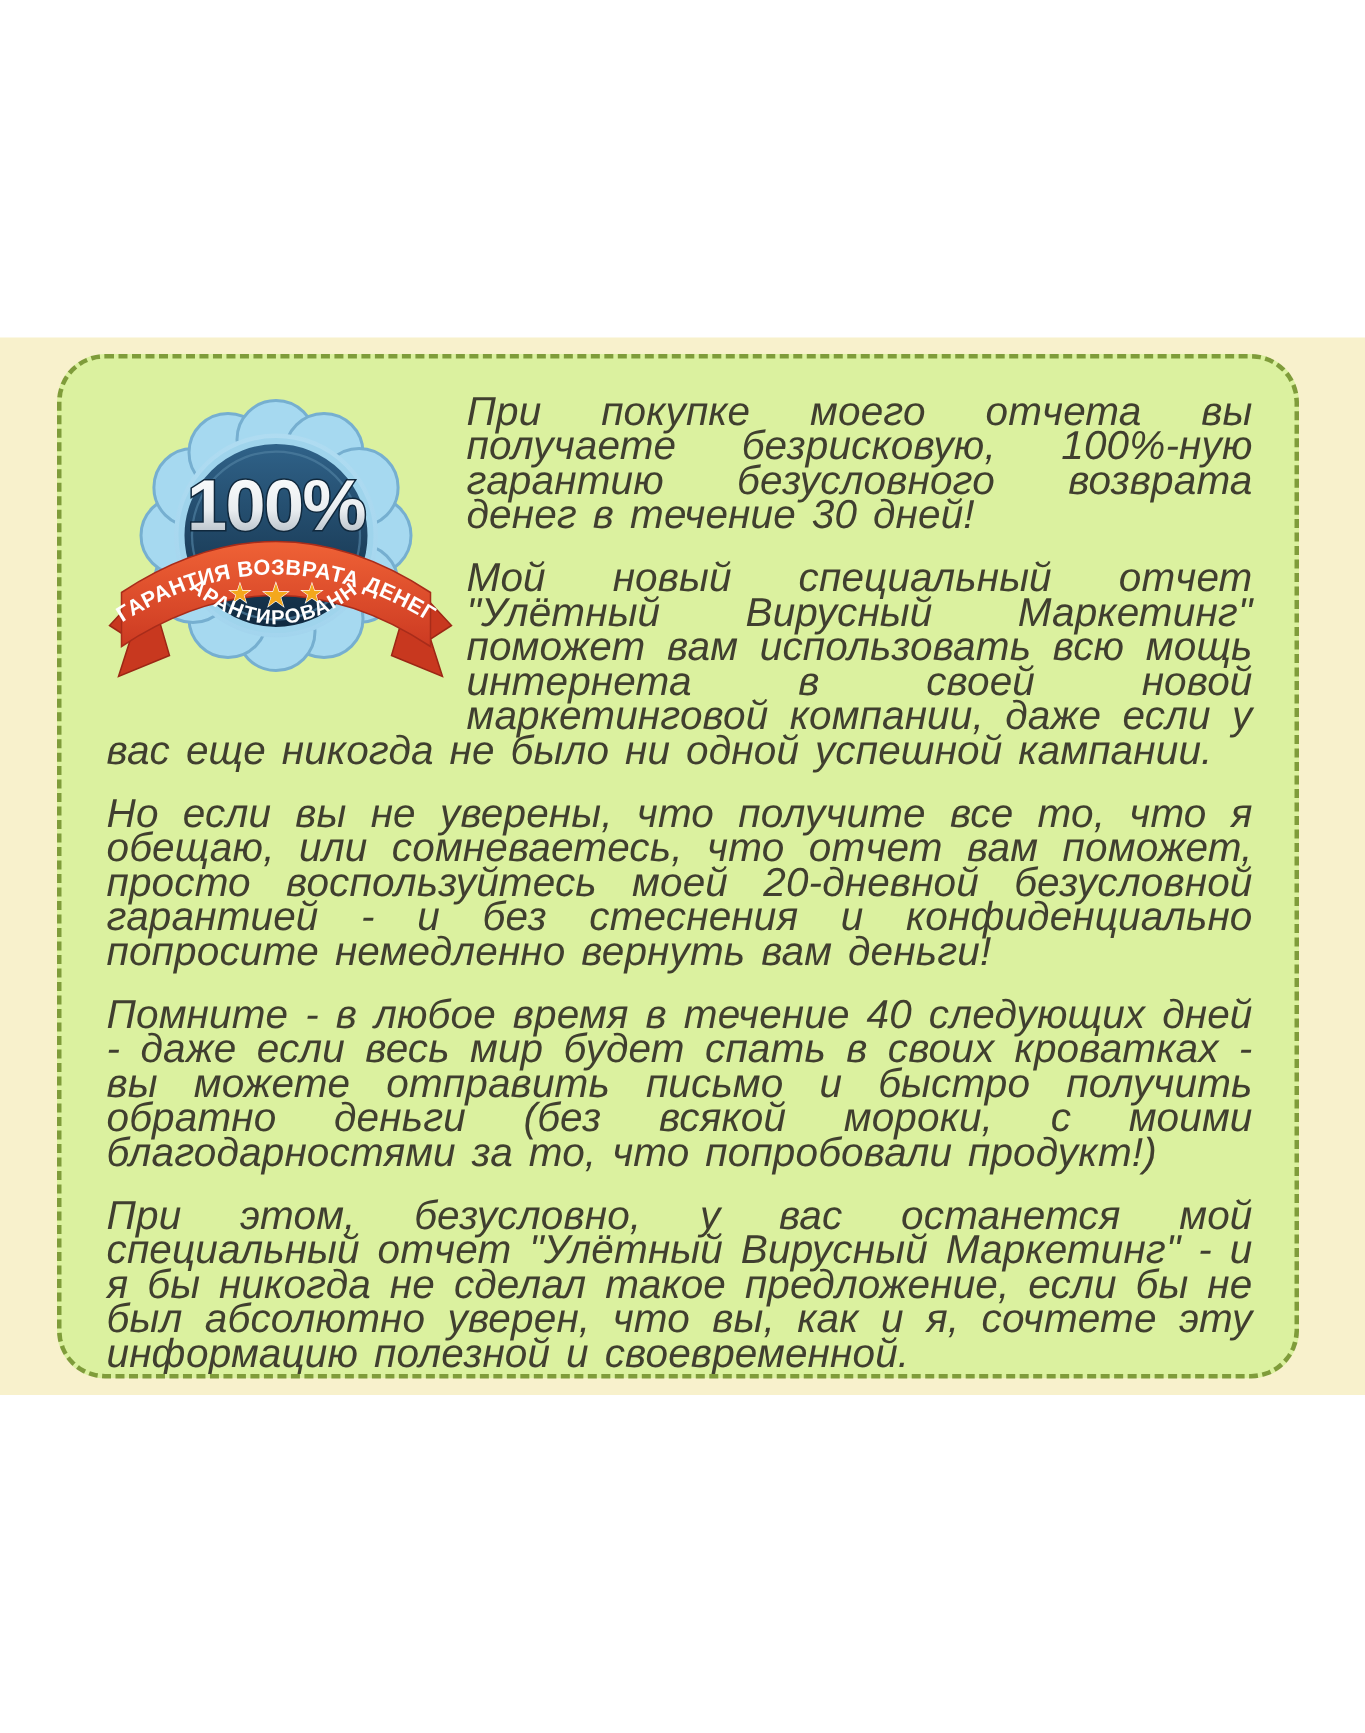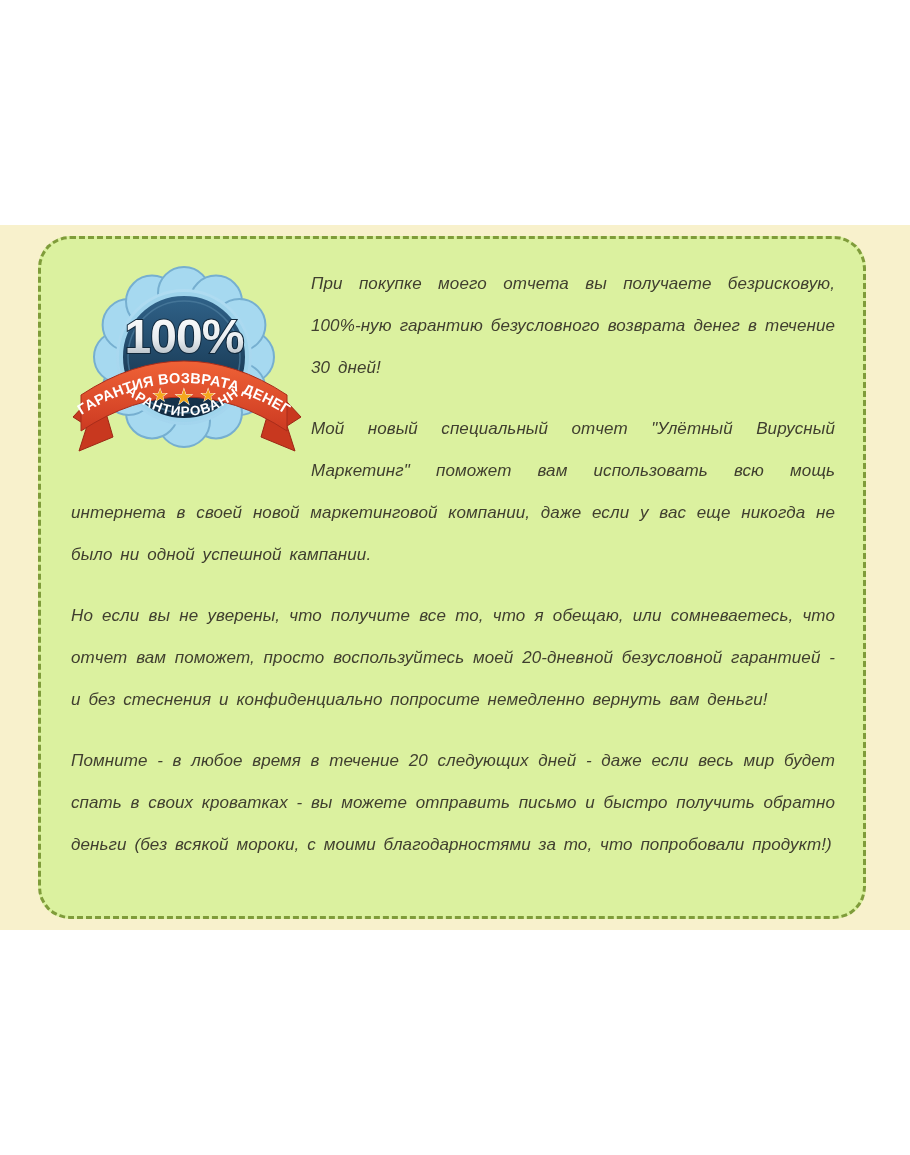--- a/index.html
+++ b/index.html
@@ -13,21 +13,21 @@
   }
   .gbox {
     position:absolute; left:38px; top:11px; width:828px; height:683px;
     box-sizing:border-box; background:#dbf19f;
     border:3px dashed #7f9c3a; border-radius:32px;
     padding:24px 28px 16px 30px; overflow:hidden;
   }
   .badge-wrap { float:left; width:232px; height:198px; margin:2px 8px 6px 0; }
   .badge-wrap svg { display:block; }
   p.gtext {
-    margin:0 0 19px 0; font-style:italic; font-size:17px; line-height:42px;
+    margin:0 0 19px 0; font-style:italic; font-size:27px; line-height:23px;
     color:#403f2f; text-align:justify; word-spacing:3px; letter-spacing:0.1px;
   }
   .seal-percent { font-family:"Liberation Sans","DejaVu Sans",sans-serif; font-weight:bold; font-style:normal; }
 </style>
 </head>
 <body>
 
 <div class="page">
   <div class="band">
     <div class="gbox">
@@ -101,17 +101,18 @@
 
           <text font-size="13.5" font-weight="bold" fill="#ffffff" letter-spacing="1" font-style="normal">
             <textPath href="#bottomTextPath" startOffset="50%" text-anchor="middle">ГАРАНТИРОВАННО</textPath>
           </text>
         </svg>
       </div>
 
       <p class="gtext">При покупке моего отчета вы получаете безрисковую, 100%-ную гарантию безусловного возврата денег в течение 30 дней!</p>
       <p class="gtext">Мой новый специальный отчет "Улётный Вирусный Маркетинг" поможет вам использовать всю мощь интернета в своей новой маркетинговой компании, даже если у вас еще никогда не было ни одной успешной кампании.</p>
       <p class="gtext">Но если вы не уверены, что получите все то, что я обещаю, или сомневаетесь, что отчет вам поможет, просто воспользуйтесь моей 20-дневной безусловной гарантией - и без стеснения и конфиденциально попросите немедленно вернуть вам деньги!</p>
-      <p class="gtext">Помните - в любое время в течение 20 следующих дней - даже если весь мир будет спать в своих кроватках - вы можете отправить письмо и быстро получить обратно деньги (без всякой мороки, с моими благодарностями за то, что попробовали продукт!)</p>
+      <p class="gtext">Помните - в любое время в течение 40 следующих дней - даже если весь мир будет спать в своих кроватках - вы можете отправить письмо и быстро получить обратно деньги (без всякой мороки, с моими благодарностями за то, что попробовали продукт!)</p>
+      <p class="gtext">При этом, безусловно, у вас останется мой специальный отчет "Улётный Вирусный Маркетинг" - и я бы никогда не сделал такое предложение, если бы не был абсолютно уверен, что вы, как и я, сочтете эту информацию полезной и своевременной.</p>
 
     </div>
   </div>
 </div>
 
 </body></html>

